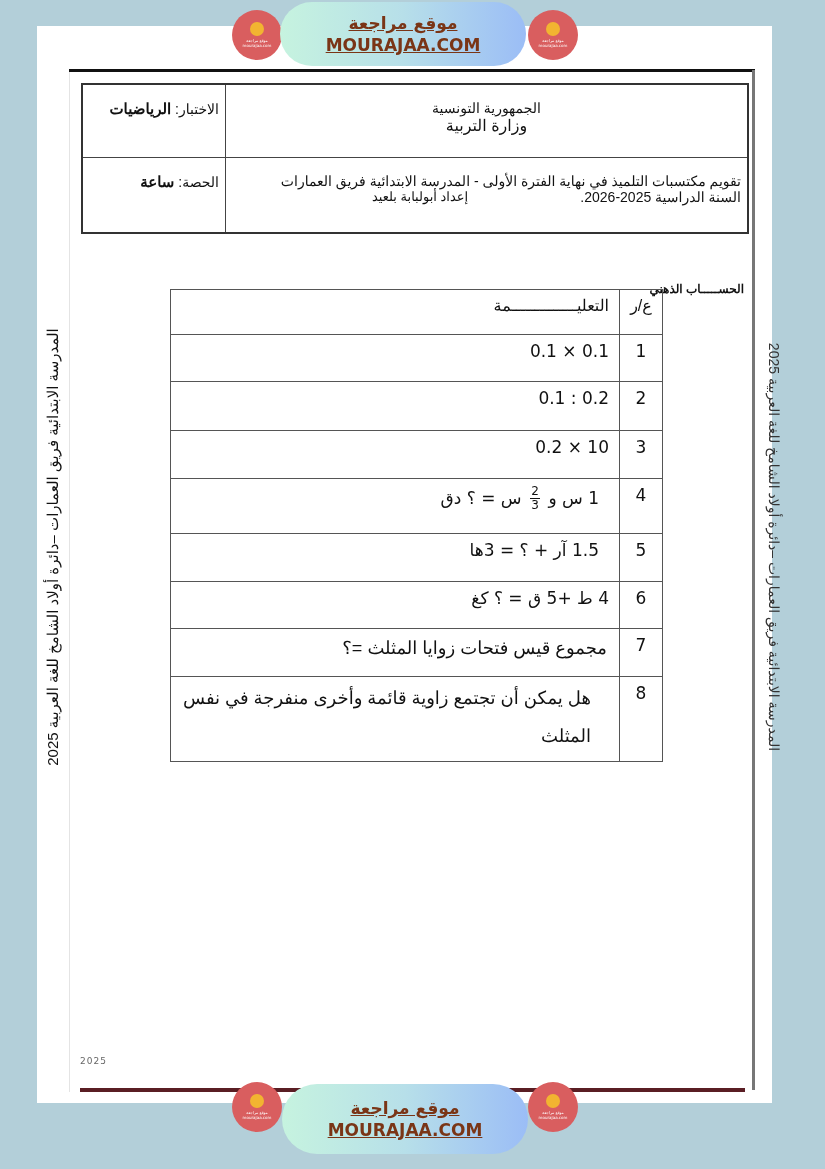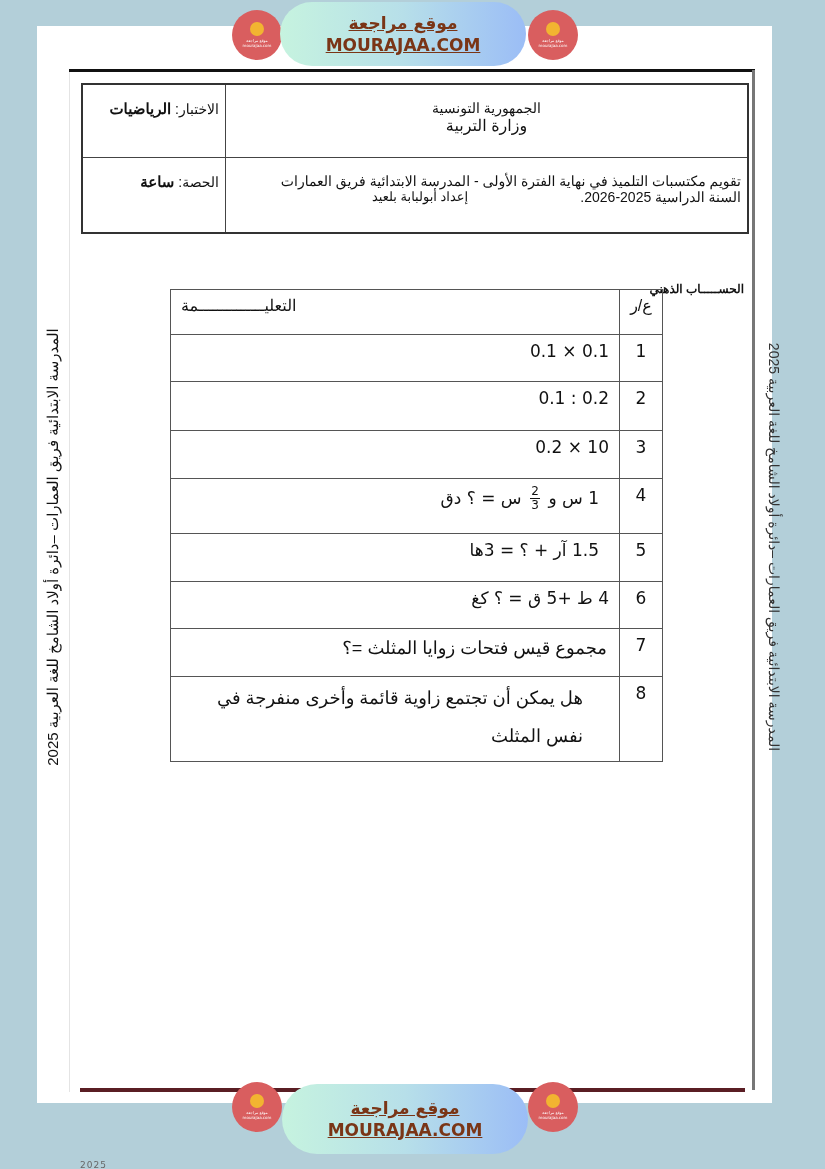--- a/index.html
+++ b/index.html
@@ -9,21 +9,21 @@
     font-family:"DejaVu Sans", sans-serif;
   }
   .page {
     position:absolute; left:37px; top:26px; width:735px; height:1077px;
     background:#ffffff;
   }
   .frame-top { position:absolute; left:69px; top:69px; width:686px; height:3px; background:#111; }
   .frame-right { position:absolute; left:752px; top:70px; width:3px; height:1020px; background:#777; }
   .frame-left { position:absolute; left:69px; top:72px; width:1px; height:1020px; background:#e4e4e4; }
   .footer-line { position:absolute; left:80px; top:1088px; width:665px; height:4px; background:#5a1e24; }
-  .footer-text { position:absolute; left:80px; top:1160px; font-size:9px; color:#666; letter-spacing:1px; }
+  .footer-text { position:absolute; left:80px; top:1056px; font-size:9px; color:#666; letter-spacing:1px; }
 
   table.header {
     position:absolute; left:81px; top:83px; width:668px;
     border-collapse:collapse; direction:rtl;
     font-family:"Liberation Sans", sans-serif; font-size:14px; color:#111;
     border:2px solid #333;
   }
   table.header td { border:1px solid #444; padding:15px 6px; vertical-align:top; }
   .h-center { text-align:center; }
   .h-small { font-size:16px; }
@@ -105,21 +105,21 @@
   </tr>
 </tbody>
   </table>
 
 <div class="section-title">الحســـــاب الذهني</div>
 
 <table class="items">
   <tbody>
       <tr class="hdr">
     <td class="num" style="font-family:'Liberation Sans',sans-serif;font-size:16px;">ع/ر</td>
-    <td style="text-align:left;">التعليــــــــــــــمة</td>
+    <td style="text-align:right;">التعليــــــــــــــمة</td>
   </tr>
   <tr style="height:47px;">
     <td class="num">1</td>
     <td class="q"><span dir="ltr">0.1 × 0.1</span></td>
   </tr>
   <tr style="height:49px;">
     <td class="num">2</td>
     <td class="q"><span dir="ltr">0.1 : 0.2</span></td>
   </tr>
   <tr style="height:48px;">
@@ -145,21 +145,21 @@
   <tr style="height:47px;">
     <td class="num">6</td>
     <td class="q">4 ط +5 ق = ؟ كغ</td>
   </tr>
   <tr style="height:48px;">
     <td class="num">7</td>
     <td class="q ar" style="padding-right:12px;">مجموع قيس فتحات زوايا المثلث =؟</td>
   </tr>
   <tr style="height:80px;">
     <td class="num">8</td>
-    <td class="q ar" style="padding-right:36px;line-height:38px;">هل يمكن أن تجتمع زاوية قائمة وأخرى منفرجة في نفس المثلث</td>
+    <td class="q ar" style="padding-right:28px;line-height:38px;">هل يمكن أن تجتمع زاوية قائمة وأخرى منفرجة في نفس المثلث</td>
   </tr>
 </tbody>
   </table>
 
 <div class="side-text side-left">المدرسة الابتدائية فريق العمارات –دائرة أولاد الشامخ للغة العربية 2025</div>
 <div class="side-text side-right">المدرسة الابتدائية فريق العمارات –دائرة أولاد الشامخ للغة العربية 2025</div>
 
 <div class="footer-line"></div>
 <div class="footer-text">2025</div>
 

